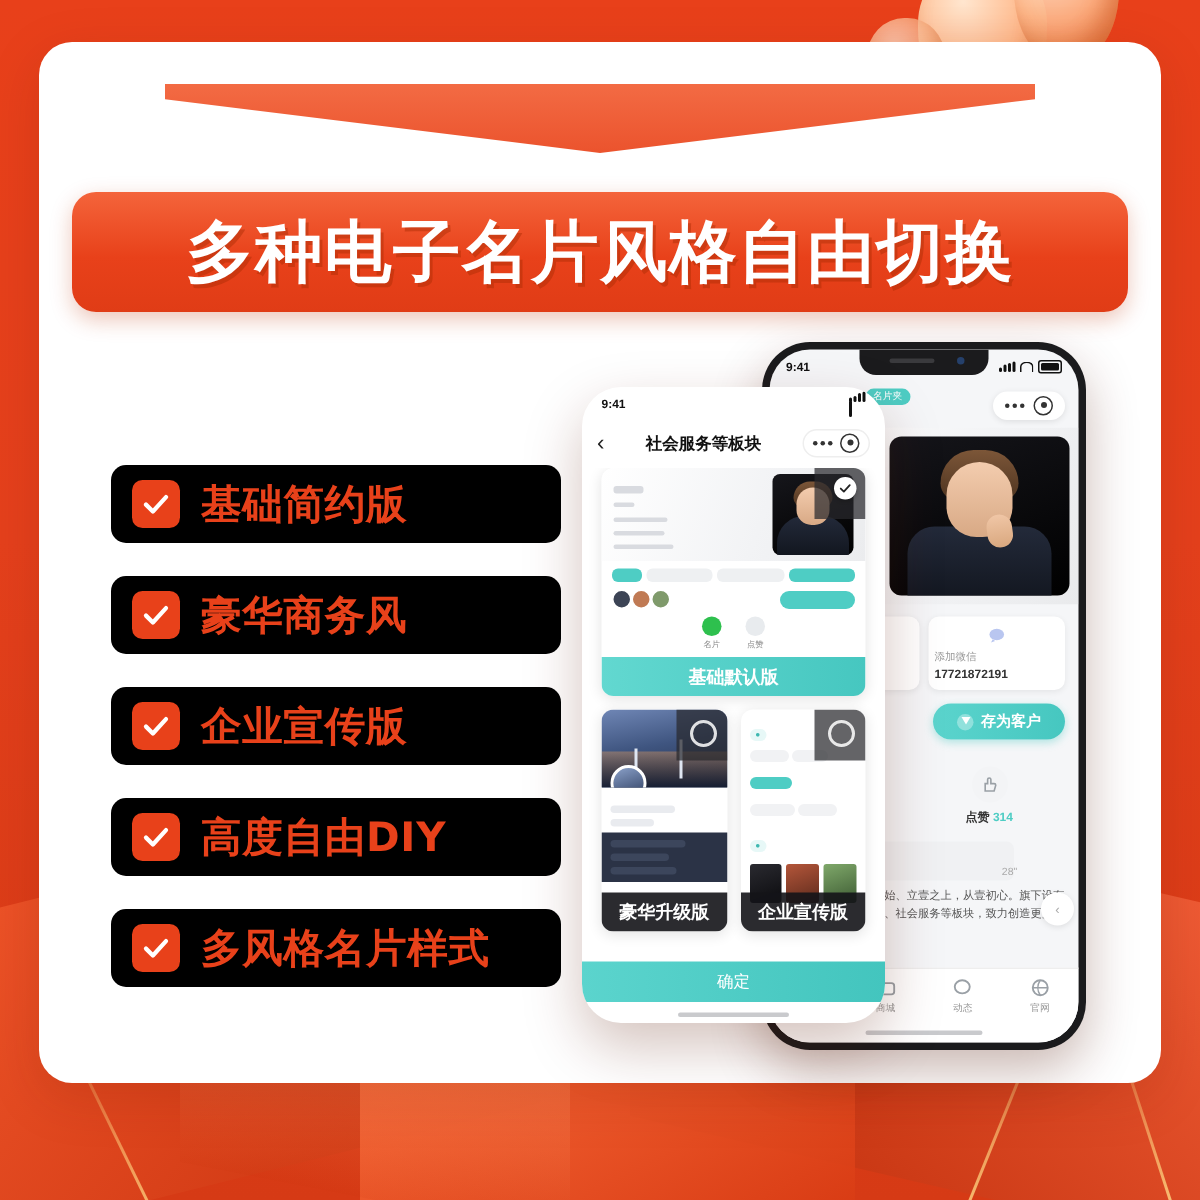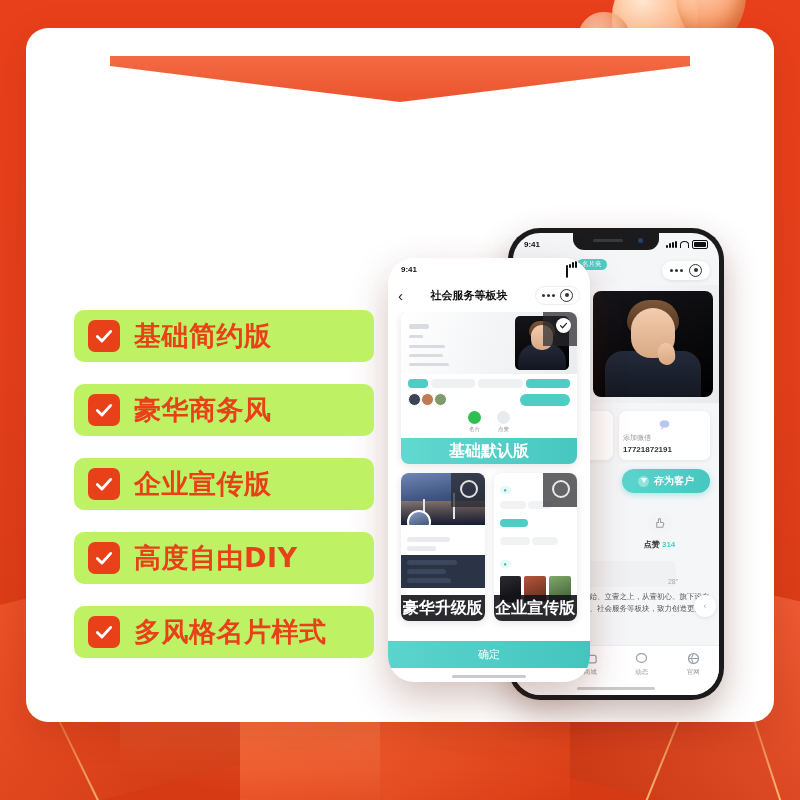--- a/index.html
+++ b/index.html
@@ -67,21 +67,21 @@
   .headline{position:absolute;left:48px;top:128px;width:704px;height:80px;z-index:5;
     background:linear-gradient(180deg,#f4643b 0%,#e8411a 55%,#e03c16 100%);
     border-radius:16px;display:flex;align-items:center;justify-content:center;
     box-shadow:0 5px 14px rgba(190,55,10,.28);}
   .headline span{color:#fff;font-size:45px;font-weight:bold;letter-spacing:1px;
     font-family:"DejaVu Sans",sans-serif;
     text-shadow:2px 3px 0 rgba(170,45,5,.45);}
 
   
   .features{position:absolute;left:74px;top:310px;width:300px;z-index:5;}
-  .feat{height:52px;margin-bottom:22px;background:#bef264;border-radius:10px;
+  .feat{height:52px;margin-bottom:22px;background:#000000;border-radius:10px;
     display:flex;align-items:center;padding-left:14px;box-sizing:border-box;}
   .chk{width:32px;height:32px;border-radius:7px;background:#e8411a;
     display:flex;align-items:center;justify-content:center;flex:0 0 auto;margin-right:14px;}
   .chk svg{width:20px;height:20px;}
   .feat-label{color:#e8411a;font-size:27px;font-weight:bold;
     font-family:"DejaVu Sans",sans-serif;letter-spacing:.5px;white-space:nowrap;}
 
   
   .phone-back{position:absolute;left:508px;top:228px;width:216px;height:472px;z-index:3;
     background:#1b1b1d;border-radius:32px;padding:5px;box-sizing:border-box;
@@ -177,21 +177,21 @@
   .pf-status{height:22px;display:flex;align-items:center;justify-content:space-between;
     padding:0 13px;box-sizing:border-box;font-size:8px;font-weight:bold;color:#111;}
   .pf-head{height:30px;display:flex;align-items:center;padding:0 10px;box-sizing:border-box;}
   .back-arrow{font-size:15px;color:#222;line-height:1;}
   .pf-title{flex:1;text-align:center;font-size:11px;font-weight:bold;color:#111;}
   .pf-menu{display:flex;align-items:center;gap:5px;border:1px solid #eee;border-radius:11px;padding:2px 6px;}
 
   .tpl-scroll{position:absolute;top:54px;left:0;right:0;bottom:46px;overflow:hidden;padding:0 13px;box-sizing:border-box;}
   .tpl{background:#fff;border-radius:8px;box-shadow:0 2px 9px rgba(0,0,0,.11);overflow:hidden;position:relative;margin-bottom:9px;}
   .tpl-label{position:absolute;left:0;right:0;bottom:0;height:26px;display:flex;
-    align-items:center;justify-content:center;font-size:16px;font-weight:bold;color:#fff;}
+    align-items:center;justify-content:center;font-size:12px;font-weight:bold;color:#fff;}
   .lbl-teal{background:linear-gradient(90deg,#62d8d0,#46c7c0);}
   .lbl-dark{background:rgba(20,20,24,.9);}
   .tick{position:absolute;right:6px;top:6px;width:15px;height:15px;border-radius:50%;
     background:#fff;box-shadow:0 1px 3px rgba(0,0,0,.25);display:flex;align-items:center;justify-content:center;z-index:3;}
   .tick svg{width:9px;height:9px;}
   .ring{position:absolute;right:7px;top:7px;width:14px;height:14px;border-radius:50%;
     border:2px solid rgba(255,255,255,.85);z-index:3;}
   .shade{position:absolute;right:0;top:0;width:34px;height:34px;background:rgba(40,40,45,.72);z-index:2;}
 
   .t1{height:152px;}
@@ -257,20 +257,23 @@
       <div class="gold g3"></div>
   </div>
   <div class="balloon b1"></div>
   <div class="balloon b2"></div>
   <div class="balloon b3"></div>
 
   <div class="card"></div>
 
   <div class="ribbon-drop"></div>
 
+  <div class="headline">
+    <span>多种电子名片风格自由切换</span>
+  </div>
 
   <div class="features">
     <div class="feat">
       <div class="chk">
         <svg viewBox="0 0 24 24">
             <path d="M4 12.5l5.5 5.5L20 6.5" stroke="#fff" stroke-width="3.4" fill="none" stroke-linecap="round" stroke-linejoin="round"></path>
           </svg>
       </div>
       <div class="feat-label">基础简约版</div>
     </div>

